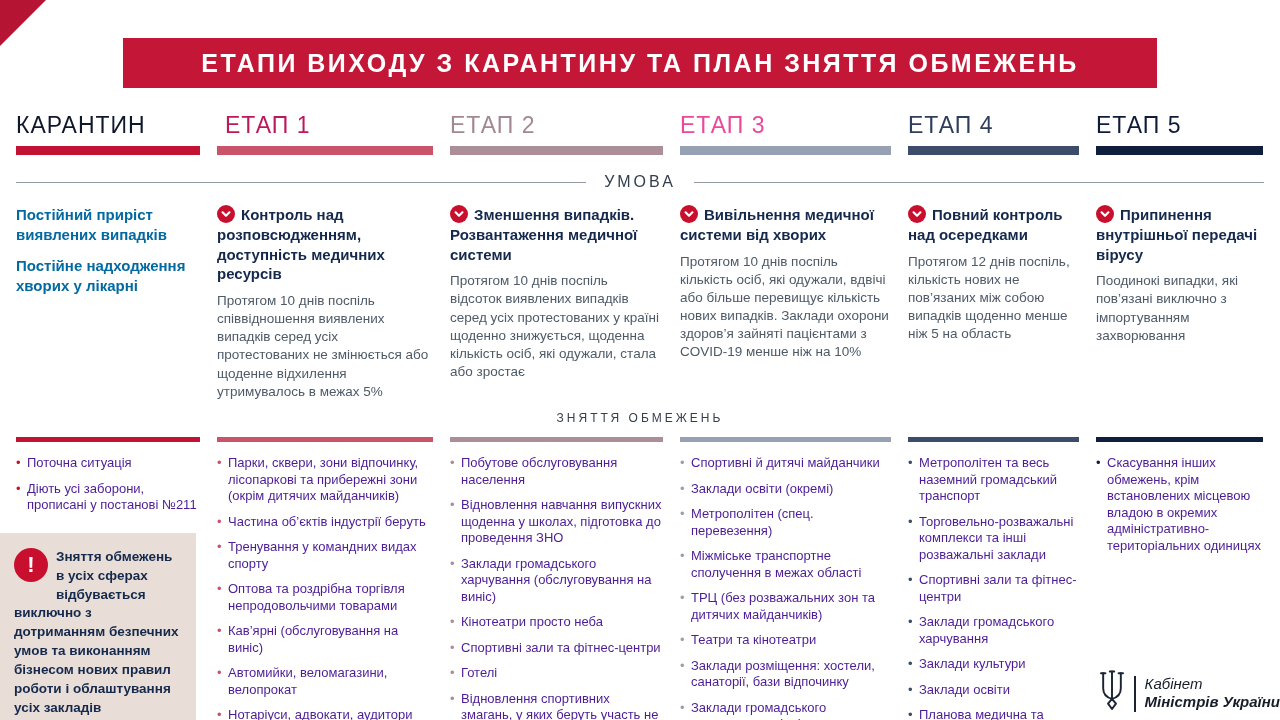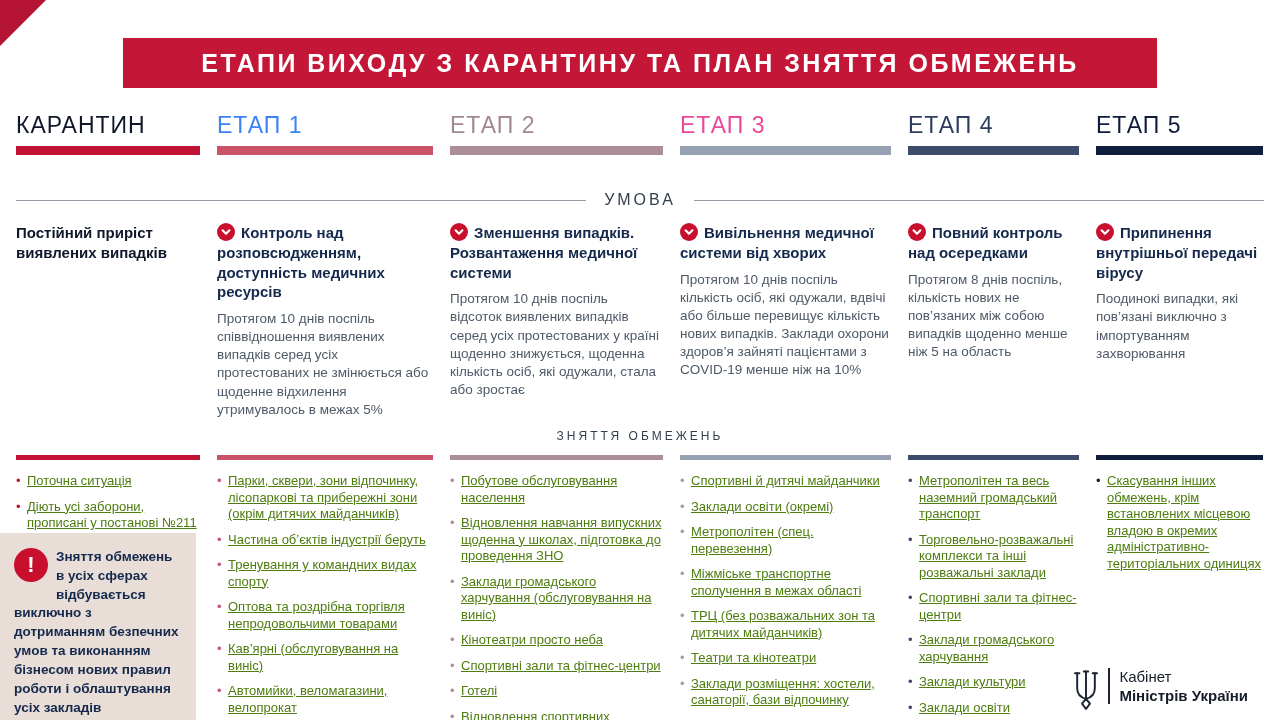--- a/index.html
+++ b/index.html
@@ -15,67 +15,67 @@
             letter-spacing:2.5px; text-align:center; line-height:50px; white-space:nowrap; }
 
   .content { margin:0 16px; }
   .cols { display:grid; grid-template-columns:184px 216px 213px 211px 171px 167px;
           column-gap:17px; }
 
   .headers { margin-top:24px; }
   .stage-label { display:block; font-size:23px; letter-spacing:1px; font-weight:500; white-space:nowrap; }
   .stage-bar { height:9px; margin-top:7px; }
 
-  .divider { display:flex; align-items:center; margin-top:35px; height:20px; }
+  .divider { display:flex; align-items:center; margin-top:17px; height:20px; }
   .dline { flex:1; height:1px; background:#979ca6; }
   .dlabel { margin:0 18px; font-size:16px; letter-spacing:3px; color:#333e4e; }
 
   #conditions { margin-top:13px; min-height:200px; }
-  .cond-strong { font-size:15px; font-weight:bold; color:#0f172a; line-height:1.3; margin-bottom:12px; }
+  .cond-strong { font-size:15px; font-weight:bold; color:#0369a1; line-height:1.3; margin-bottom:12px; }
   .cond-title  { font-size:15px; font-weight:bold; color:#14294c; line-height:1.32; margin-bottom:8px; }
   .cond-title .check { vertical-align:-3px; margin-right:6px; }
   .cond-body   { font-size:13.5px; color:#4e5a68; line-height:1.34; }
 
   .lifting-title { text-align:center; font-size:12px; letter-spacing:3px; color:#333e4e;
                    margin:6px 0 12px; }
 
   .items-bar { height:5px; margin-bottom:13px; }
-  .item { position:relative; padding-left:11px; font-size:13px; color:#4d7c0f;
-          line-height:1.27; margin-bottom:9px;text-decoration:underline; }
+  .item { position:relative; padding-left:11px; font-size:13px; color:#4c1d95;
+          line-height:1.27; margin-bottom:9px; }
   .item::before { content:"\2022"; position:absolute; left:0; top:0; color:var(--dot,#c41737); }
 
   .note { position:absolute; left:0; top:533px; width:196px; height:187px;
           background:#e9ddd7; padding:14px 12px 10px 14px; }
   .note-icon { float:left; width:34px; height:34px; border-radius:50%; background:#c8102e;
                color:#fff; font-weight:bold; font-size:22px; text-align:center;
                line-height:34px; margin:1px 8px 3px 0; }
   .note-text { font-size:13.5px; font-weight:bold; color:#14294c; line-height:1.32; }
 
-  .logo { position:absolute; right:32px; bottom:8px; display:flex; align-items:flex-start; }
+  .logo { position:absolute; right:0; bottom:8px; display:flex; align-items:flex-end;font-style:italic; }
   .logo-sep { width:2px; height:36px; background:#1c2433; margin:0 9px 0 7px; }
   .logo-text { color:#171d2b; font-size:15px; line-height:1.25; }
   .logo-text .l1 { font-weight:500; }
   .logo-text .l2 { font-weight:bold; }
 </style>
 </head>
 <body>
 
 <div class="page">
   <div class="corner"></div>
 
   <div class="banner">ЕТАПИ ВИХОДУ З КАРАНТИНУ ТА ПЛАН ЗНЯТТЯ ОБМЕЖЕНЬ</div>
 
   <div class="content">
     <div class="cols headers" id="headers">
         <div class="col-header">
           <span class="stage-label" style="color: #0f172a;">КАРАНТИН</span>
           <div class="stage-bar" style="background: rgb(195, 19, 53);"></div>
         </div>
         <div class="col-header">
-          <span class="stage-label" style="color: #3b82f6;">ЕТАП 1</span>
+          <span class="stage-label" style="color: #be185d; margin-left: 8px;">ЕТАП 1</span>
           <div class="stage-bar" style="background: rgb(201, 84, 106);"></div>
         </div>
         <div class="col-header">
           <span class="stage-label" style="color: rgb(162, 136, 147);">ЕТАП 2</span>
           <div class="stage-bar" style="background: rgb(172, 142, 153);"></div>
         </div>
         <div class="col-header">
           <span class="stage-label" style="color: #ec4899;">ЕТАП 3</span>
           <div class="stage-bar" style="background: rgb(150, 161, 179);"></div>
         </div>
@@ -91,20 +91,21 @@
 
     <div class="divider">
       <span class="dline"></span>
       <span class="dlabel">УМОВА</span>
       <span class="dline"></span>
     </div>
 
     <div class="cols" id="conditions">
         <div class="cond">
           <p class="cond-strong">Постійний приріст виявлених випадків</p>
+          <p class="cond-strong">Постійне надходження хворих у лікарні</p>
         </div>
         <div class="cond">
           <p class="cond-title"><svg class="check" width="18" height="18" viewBox="0 0 20 20">
               <circle cx="10" cy="10" r="10" fill="#c8102e"></circle>
               <path d="M6.2 8.1l3.8 3.8 3.8-3.8" stroke="#fff" stroke-width="2.4" fill="none" stroke-linecap="round" stroke-linejoin="round"></path>
             </svg><span>Контроль над розповсюдженням, доступність медичних ресурсів</span></p>
           <p class="cond-body">Протягом 10 днів поспіль співвідношення виявлених випадків серед усіх протестованих не змінюється або щоденне відхилення утримувалось в межах 5%</p>
         </div>
         <div class="cond">
           <p class="cond-title"><svg class="check" width="18" height="18" viewBox="0 0 20 20">
@@ -118,21 +119,21 @@
               <circle cx="10" cy="10" r="10" fill="#c8102e"></circle>
               <path d="M6.2 8.1l3.8 3.8 3.8-3.8" stroke="#fff" stroke-width="2.4" fill="none" stroke-linecap="round" stroke-linejoin="round"></path>
             </svg><span>Вивільнення медичної системи від хворих</span></p>
           <p class="cond-body">Протягом 10 днів поспіль кількість осіб, які одужали, вдвічі або більше перевищує кількість нових випадків. Заклади охорони здоров’я зайняті пацієнтами з COVID-19 менше ніж на 10%</p>
         </div>
         <div class="cond">
           <p class="cond-title"><svg class="check" width="18" height="18" viewBox="0 0 20 20">
               <circle cx="10" cy="10" r="10" fill="#c8102e"></circle>
               <path d="M6.2 8.1l3.8 3.8 3.8-3.8" stroke="#fff" stroke-width="2.4" fill="none" stroke-linecap="round" stroke-linejoin="round"></path>
             </svg><span>Повний контроль над осередками</span></p>
-          <p class="cond-body">Протягом 8 днів поспіль, кількість нових не пов’язаних між собою випадків щоденно менше ніж 5 на область</p>
+          <p class="cond-body">Протягом 12 днів поспіль, кількість нових не пов’язаних між собою випадків щоденно менше ніж 5 на область</p>
         </div>
         <div class="cond">
           <p class="cond-title"><svg class="check" width="18" height="18" viewBox="0 0 20 20">
               <circle cx="10" cy="10" r="10" fill="#c8102e"></circle>
               <path d="M6.2 8.1l3.8 3.8 3.8-3.8" stroke="#fff" stroke-width="2.4" fill="none" stroke-linecap="round" stroke-linejoin="round"></path>
             </svg><span>Припинення внутрішньої передачі вірусу</span></p>
           <p class="cond-body">Поодинокі випадки, які пов’язані виключно з імпортуванням захворювання</p>
         </div>
       </div>
 

